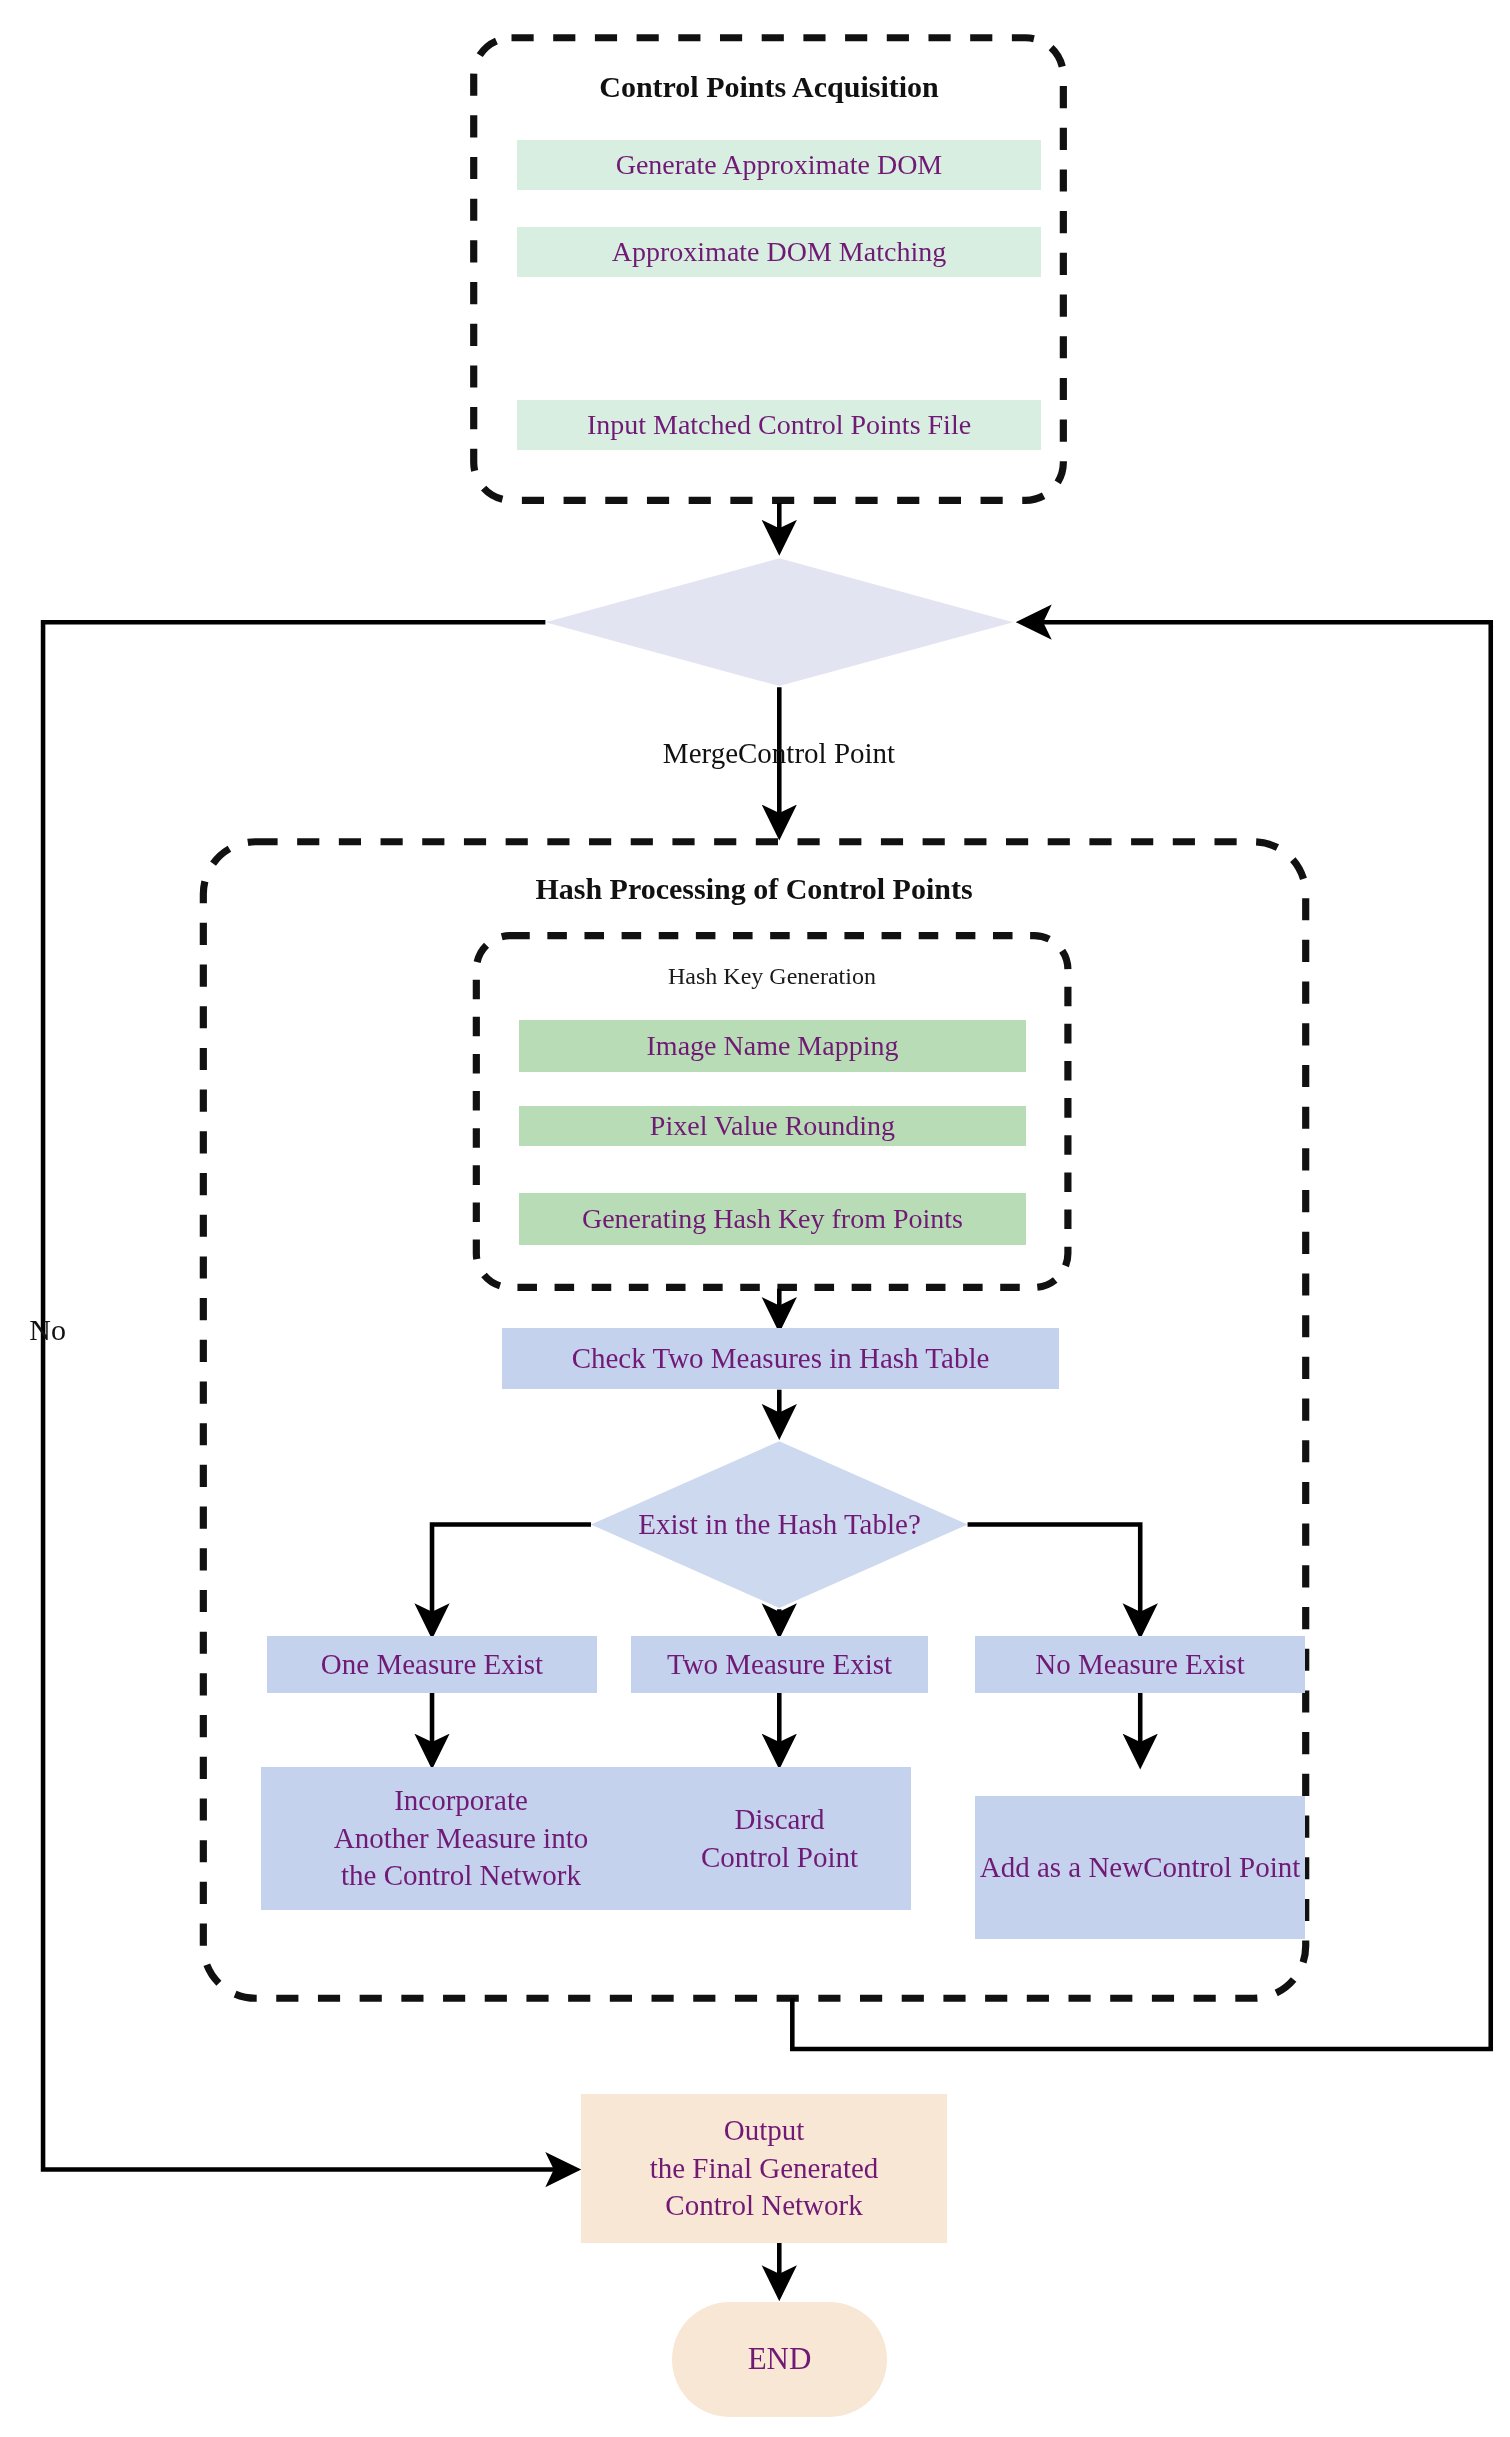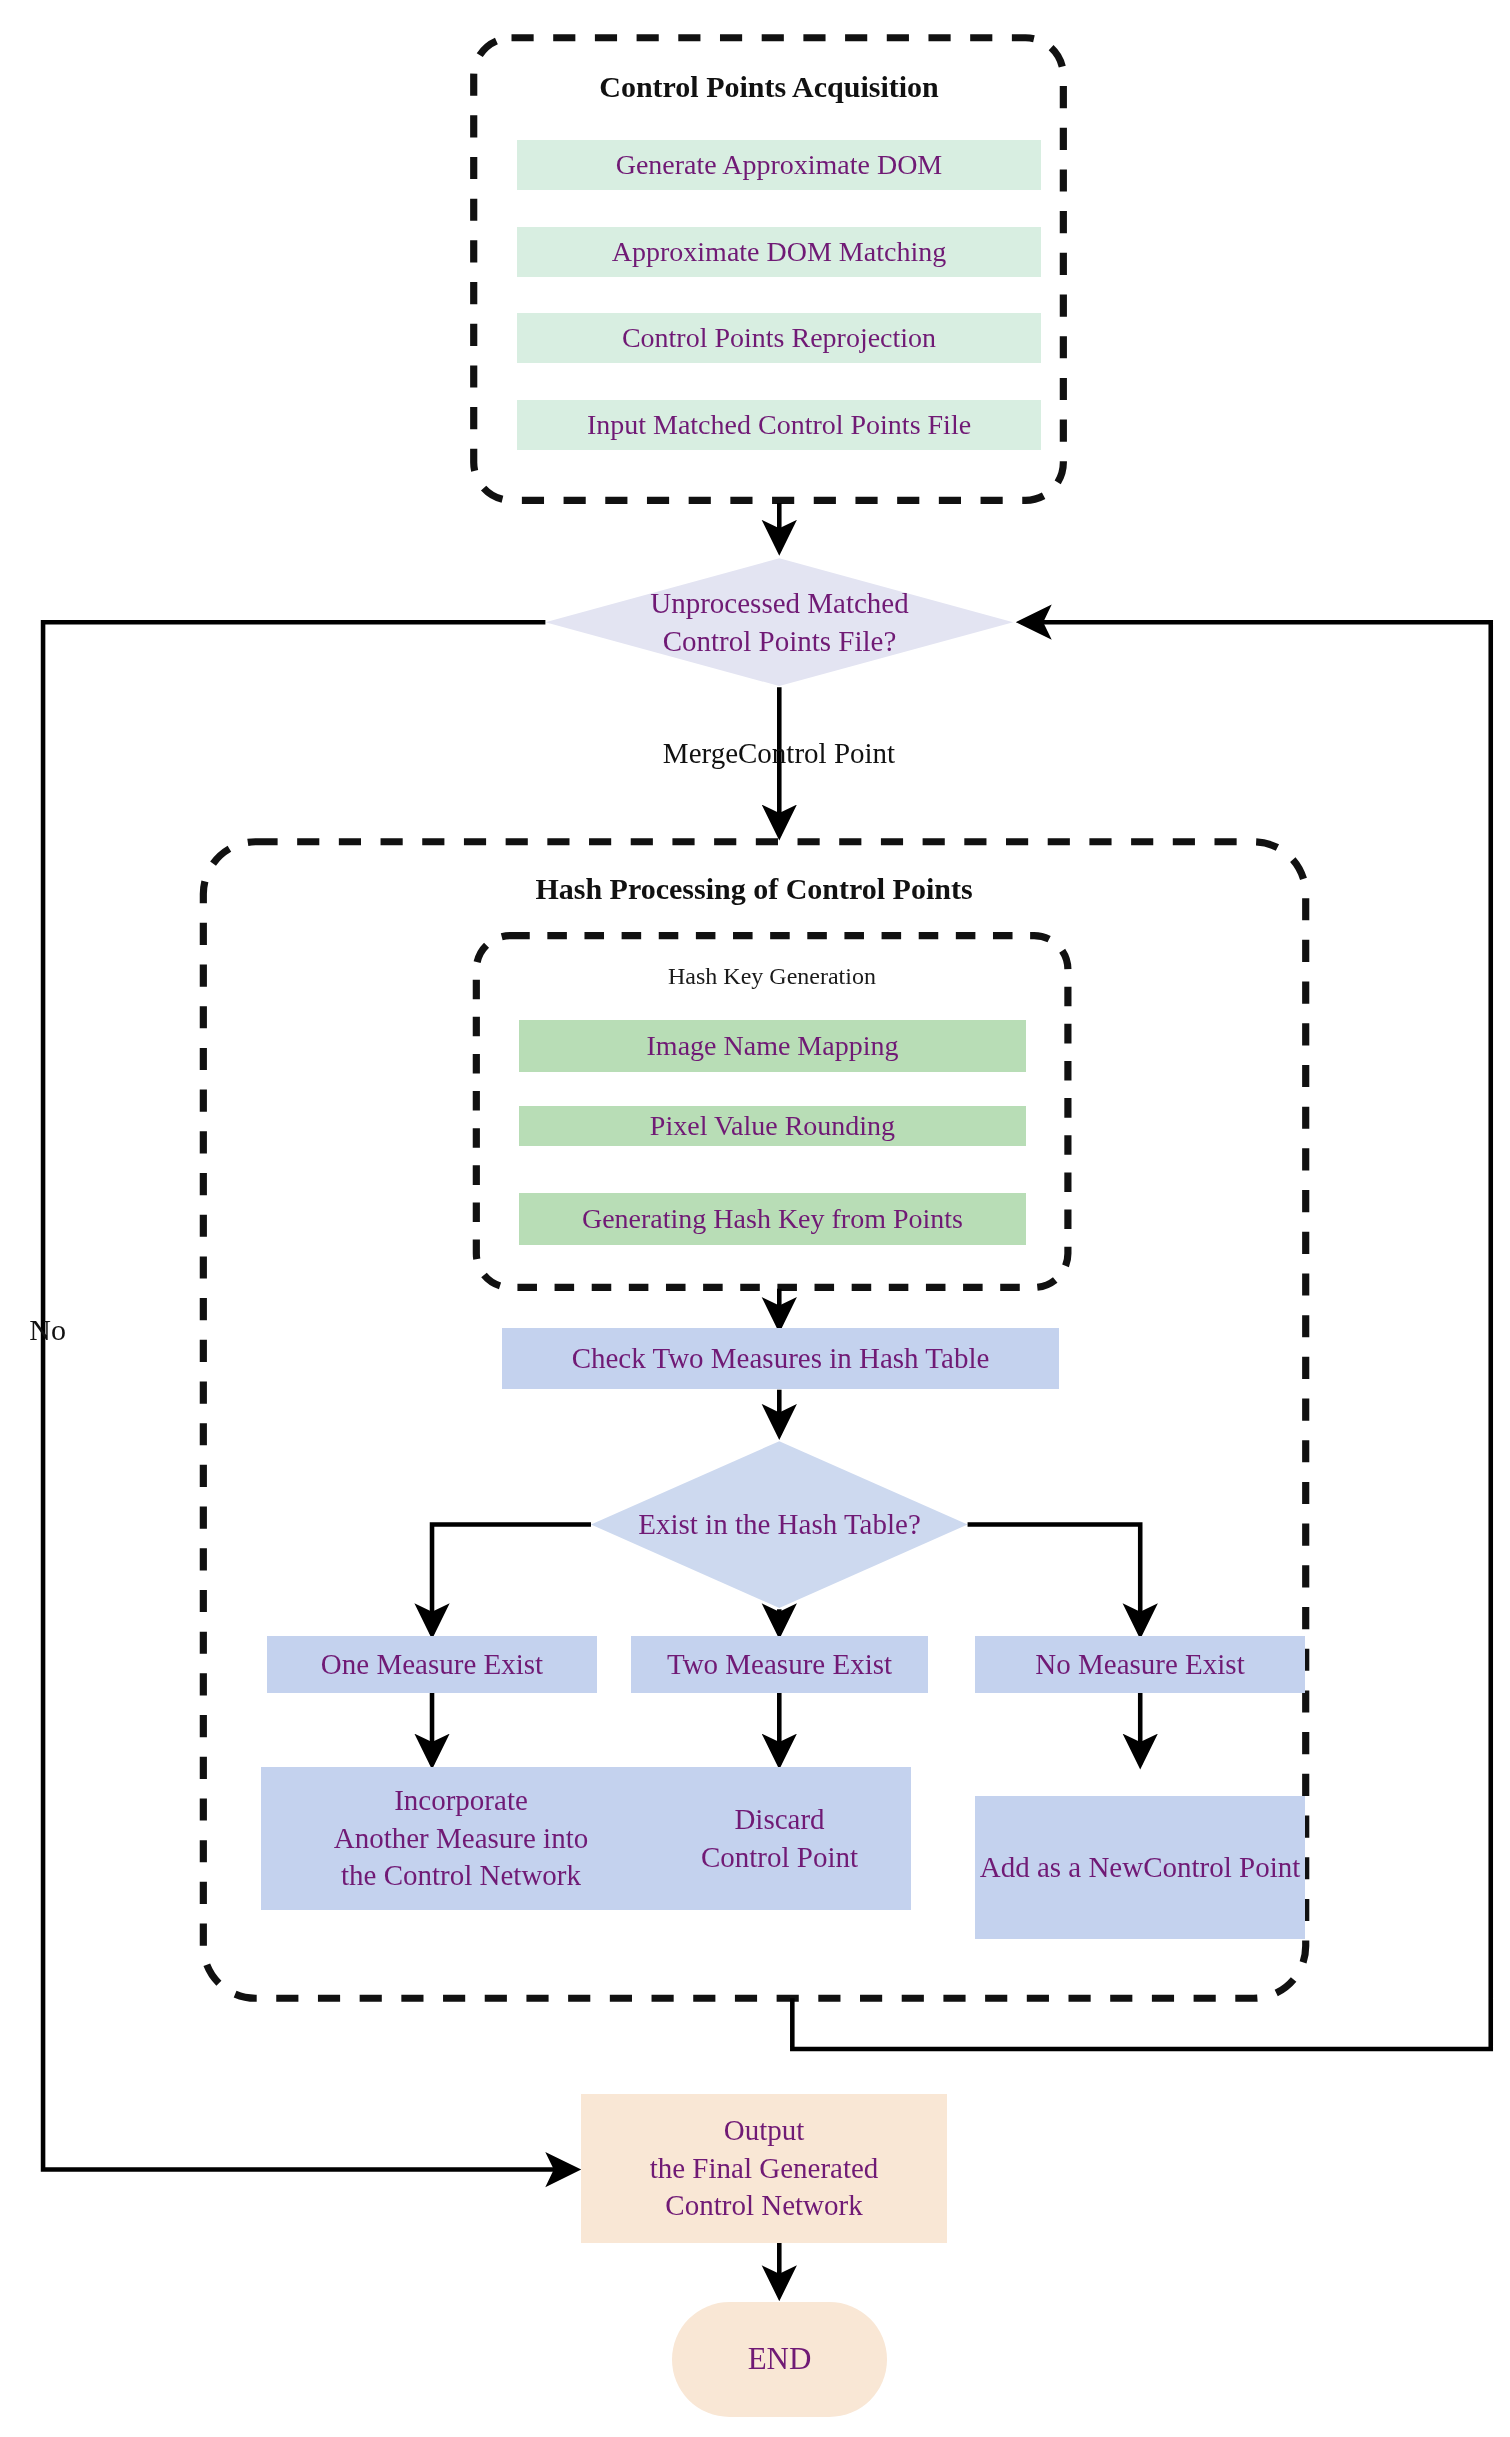--- a/index.html
+++ b/index.html
@@ -67,27 +67,22 @@
   </svg>
 
   <div class="grp-title" style="left:474px;top:63px;width:590px;height:47px;font-size:30px;">Control Points Acquisition</div>
 
   <div class="grp-title" style="left:203px;top:865px;width:1102px;height:47px;font-size:30px;">Hash Processing of Control Points</div>
 
   <div class="sub-title" style="left:476px;top:955px;width:592px;height:42px;font-size:24px;">Hash Key Generation</div>
 
   <div class="node greenlite" style="left:517px;top:140px;width:524px;height:50px;font-size:28px;">Generate Approximate DOM</div>
   <div class="node greenlite" style="left:517px;top:227px;width:524px;height:50px;font-size:28px;">Approximate DOM Matching</div>
-  <div class="node greenlite" style="left:517px;top:313px;width:524px;height:50px;font-size:28px;">Control Points Reprojection</div>
   <div class="node greenlite" style="left:517px;top:400px;width:524px;height:50px;font-size:28px;">Input Matched Control Points File</div>
 
-  <div class="node" style="left:558px;top:577px;width:443px;height:91px;font-size:29px;flex-direction:column;">
-    <span>Unprocessed Matched</span>
-    <span>Control Points File?</span>
-  </div>
 
   <div class="edge-label" style="left:612px;top:711px;width:334px;height:85px;font-size:29px;flex-direction:row;">
     <span>Merge</span>
     <span>Control Point</span>
   </div>
 
   <div class="edge-label" style="left:11.7px;top:1309px;width:72px;height:43px;font-size:30px;">No</div>
 
   <div class="node greendark" style="left:519px;top:1020px;width:507px;height:52px;font-size:28px;">Image Name Mapping</div>
   <div class="node greendark" style="left:519px;top:1106px;width:507px;height:40px;font-size:28px;">Pixel Value Rounding</div>

